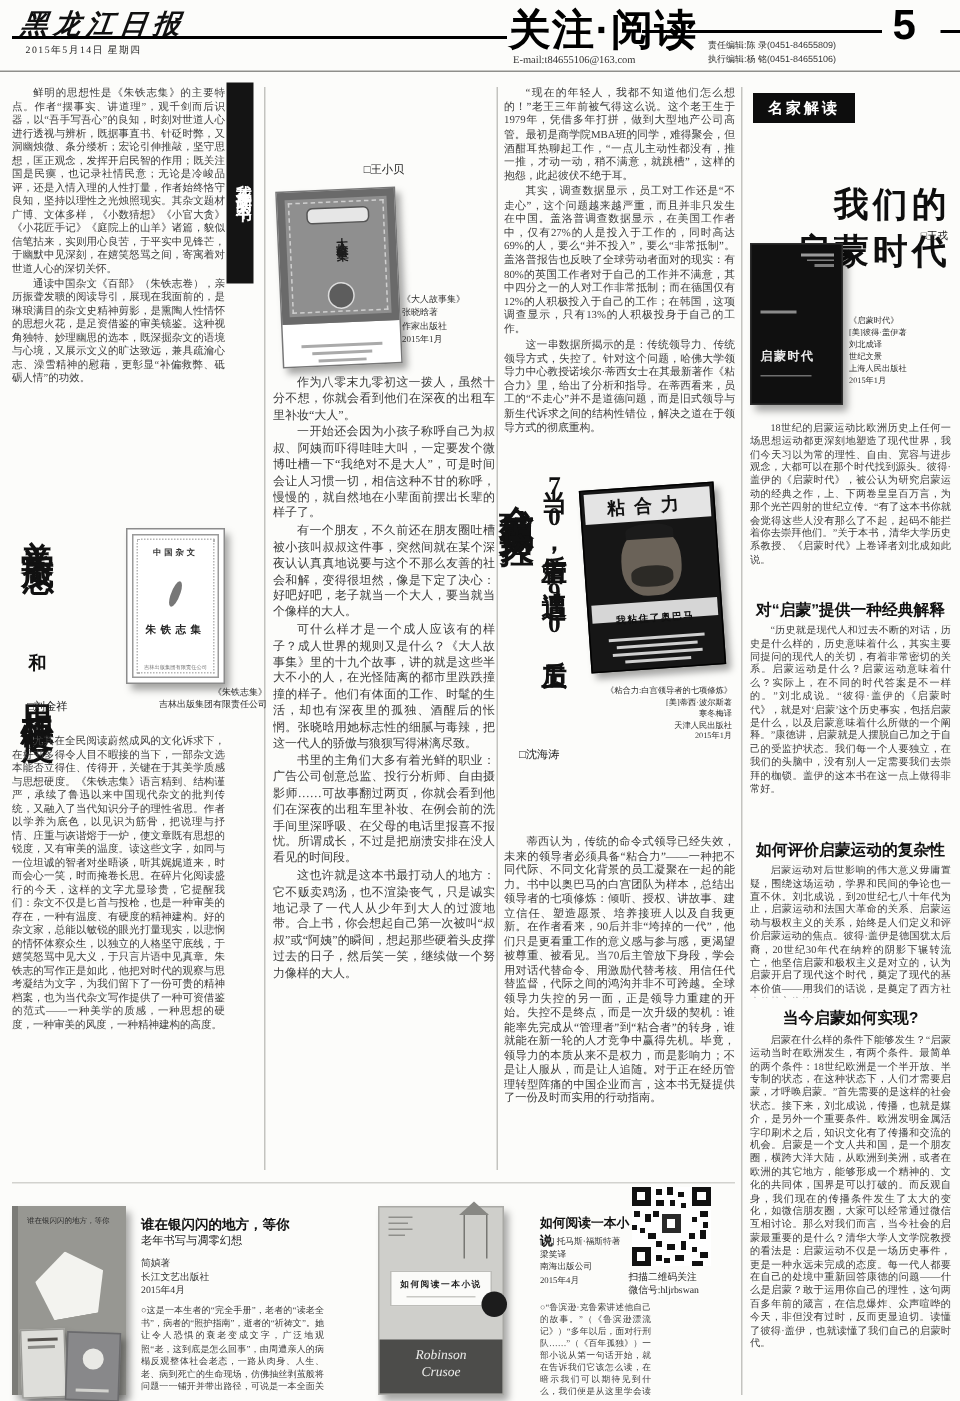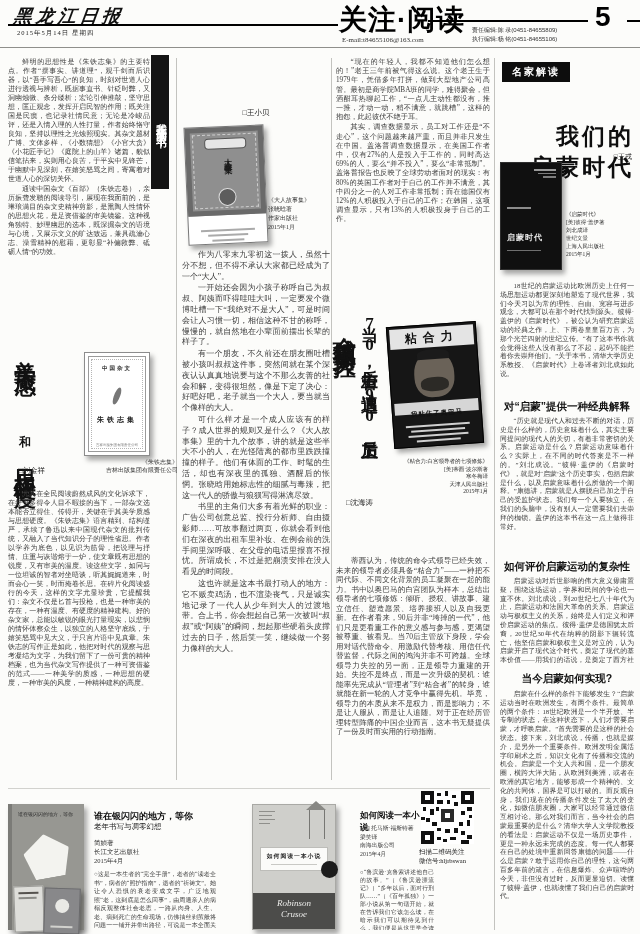--- a/index.html
+++ b/index.html
@@ -90,31 +90,32 @@
     </div>
   </div>
   <div class="abs cap" style="left:268px;top:196px;width:62px;font-size:6px;line-height:9px;">
     <div>《大人故事集》</div>
     <div>张晓晗著</div>
     <div>作家出版社</div>
     <div>2015年1月</div>
   </div>
 
   <div class="abs bt" style="left:182px;top:250px;width:148px;height:526px;font-size:8px;line-height:10.8px;">
-    <div class="para">作为八零末九零初这一拨人，虽然十分不想，但不得不承认大家都已经成为了一个“大人”。</div>
+    <div class="para">作为八零末九零初这一拨人，虽然十分不想，你就会看到他们在深夜的出租车里补妆“大人”。</div>
     <div class="para">一开始还会因为小孩子称呼自己为叔叔、阿姨而吓得哇哇大叫，一定要发个微博吐槽一下“我绝对不是大人”，可是时间会让人习惯一切，相信这种不甘的称呼，慢慢的，就自然地在小辈面前摆出长辈的样子了。</div>
     <div class="para">有一个朋友，不久前还在朋友圈吐槽被小孩叫叔叔这件事，突然间就在某个深夜认认真真地说要与这个不那么友善的社会和解，变得很坦然，像是下定了决心：好吧好吧，老子就当一个大人，要当就当个像样的大人。</div>
     <div class="para">可什么样才是一个成人应该有的样子？成人世界的规则又是什么？《大人故事集》里的十九个故事，讲的就是这些半大不小的人，在光怪陆离的都市里跌跌撞撞的样子。他们有体面的工作、时髦的生活，却也有深夜里的孤独、酒醒后的怅惘。张晓晗用她标志性的细腻与毒辣，把这一代人的骄傲与狼狈写得淋漓尽致。</div>
     <div class="para">书里的主角们大多有着光鲜的职业：广告公司创意总监、投行分析师、自由摄影师……可故事翻过两页，你就会看到他们在深夜的出租车里补妆、在例会前的洗手间里深呼吸、在父母的电话里报喜不报忧。所谓成长，不过是把崩溃安排在没人看见的时间段。</div>
     <div class="para">这也许就是这本书最打动人的地方：它不贩卖鸡汤，也不渲染丧气，只是诚实地记录了一代人从少年到大人的过渡地带。合上书，你会想起自己第一次被叫“叔叔”或“阿姨”的瞬间，想起那些硬着头皮撑过去的日子，然后笑一笑，继续做一个努力像样的大人。</div>
   </div>
 
   <div class="abs bt" style="left:336px;top:58px;width:154px;height:246px;font-size:7.2px;line-height:9.2px;">
     <div class="para">“现在的年轻人，我都不知道他们怎么想的！”老王三年前被气得这么说。这个老王生于1979年，凭借多年打拼，做到大型地产公司高管。最初是商学院MBA班的同学，难得聚会，但酒酣耳热聊起工作，“一点儿主动性都没有，推一推，才动一动，稍不满意，就跳槽”，这样的抱怨，此起彼伏不绝于耳。</div>
     <div class="para">其实，调查数据显示，员工对工作还是“不走心”，这个问题越来越严重，而且并非只发生在中国。盖洛普调查数据显示，在美国工作者中，仅有27%的人是投入于工作的，同时高达69%的人，要么“并不投入”，要么“非常抵制”。盖洛普报告也反映了全球劳动者面对的现实：有80%的英国工作者对于自己的工作并不满意，其中四分之一的人对工作非常抵制；而在德国仅有12%的人积极投入于自己的工作；在韩国，这项调查显示，只有13%的人积极投身于自己的工作。</div>
+    <div class="para">这一串数据所揭示的是：传统领导力、传统领导方式，失控了。针对这个问题，哈佛大学领导力中心教授诺埃尔·蒂西女士在其最新著作《粘合力》里，给出了分析和指导。在蒂西看来，员工的“不走心”并不是道德问题，而是旧式领导与新生代诉求之间的结构性错位，解决之道在于领导方式的彻底重构。</div>
   </div>
 
   <div class="abs v" style="left:358px;top:312px;height:248px;font-size:17px;font-weight:bold;letter-spacing:2px;color:#111;">当70后主管，遭遇90后员工</div>
   <div class="abs v" style="left:329px;top:318px;height:196px;font-size:23px;font-weight:bold;letter-spacing:3px;color:#111;">全球领导力失控</div>
 
   <div class="cover" style="left:390px;top:324px;width:88px;height:120px;background:#161616;transform:rotate(-4deg);border:1px solid #000;">
     <div class="abs" style="left:2px;top:2px;right:2px;height:20px;background:#e4e4e4;text-align:center;">
       <span style="font-size:12px;font-weight:bold;letter-spacing:6px;color:#111;line-height:20px;">粘合力</span>
     </div>
     <div class="abs" style="left:24px;top:26px;width:40px;height:46px;background:#6a6258;border-radius:48% 48% 42% 42%;">

